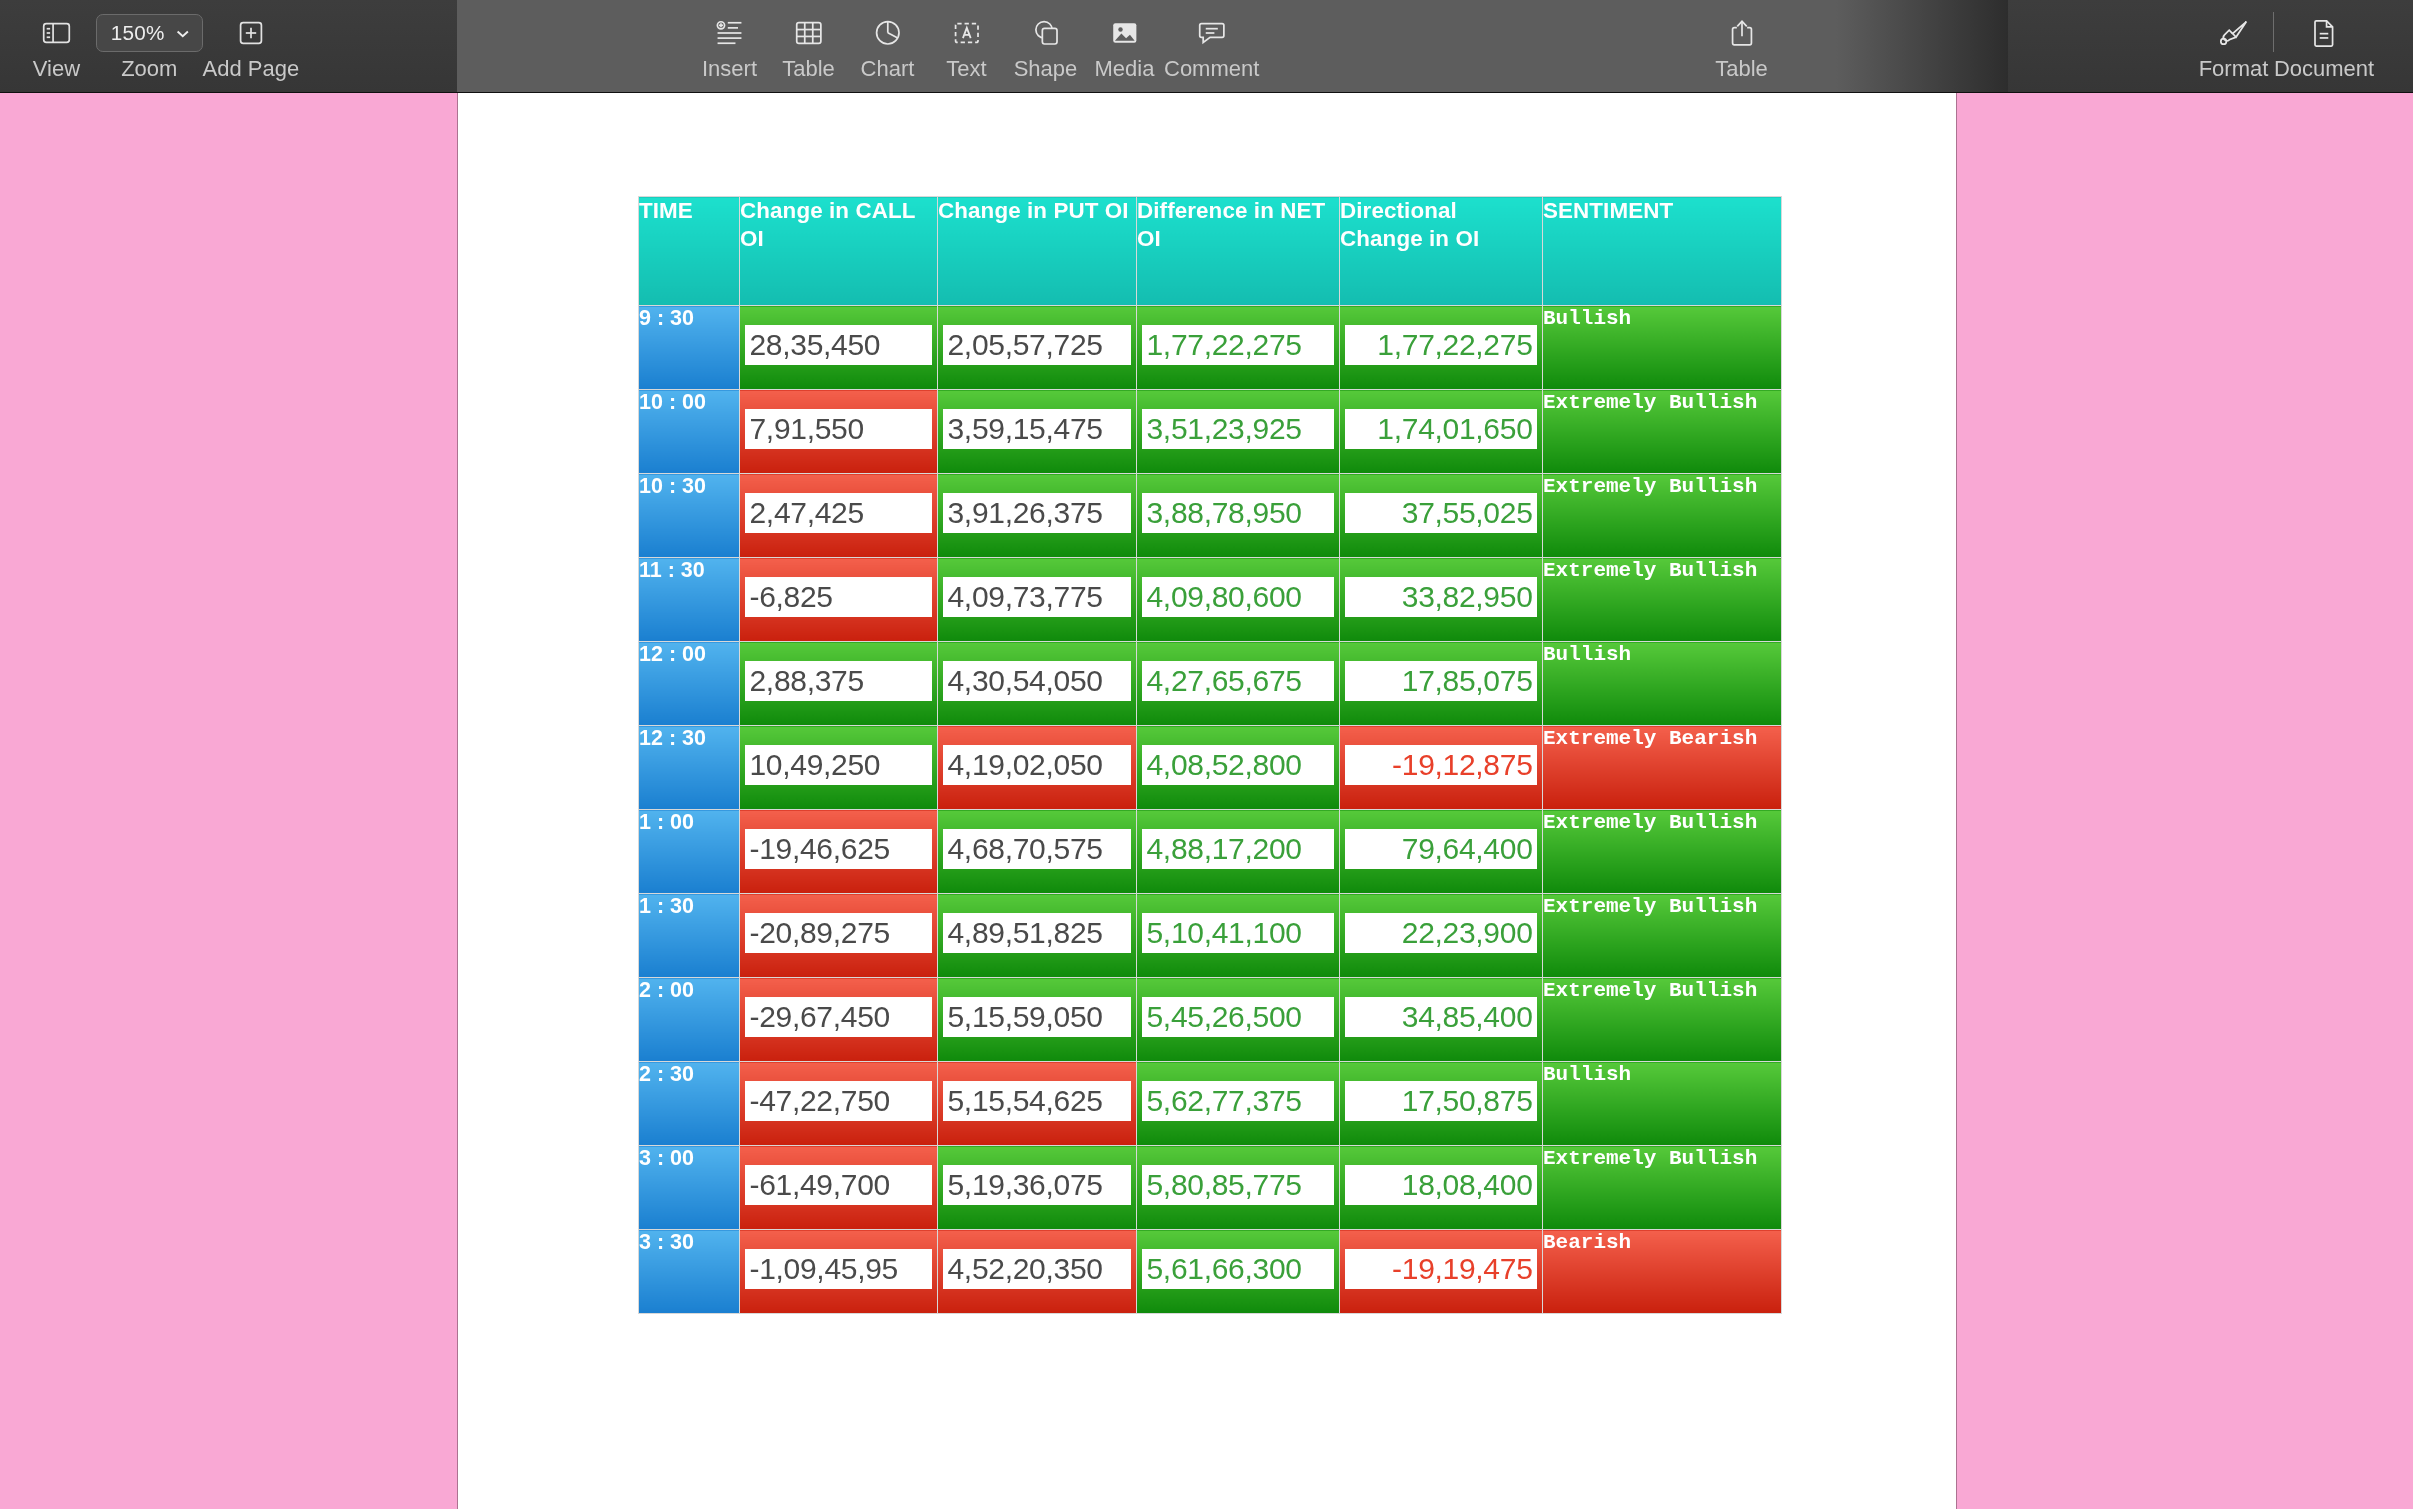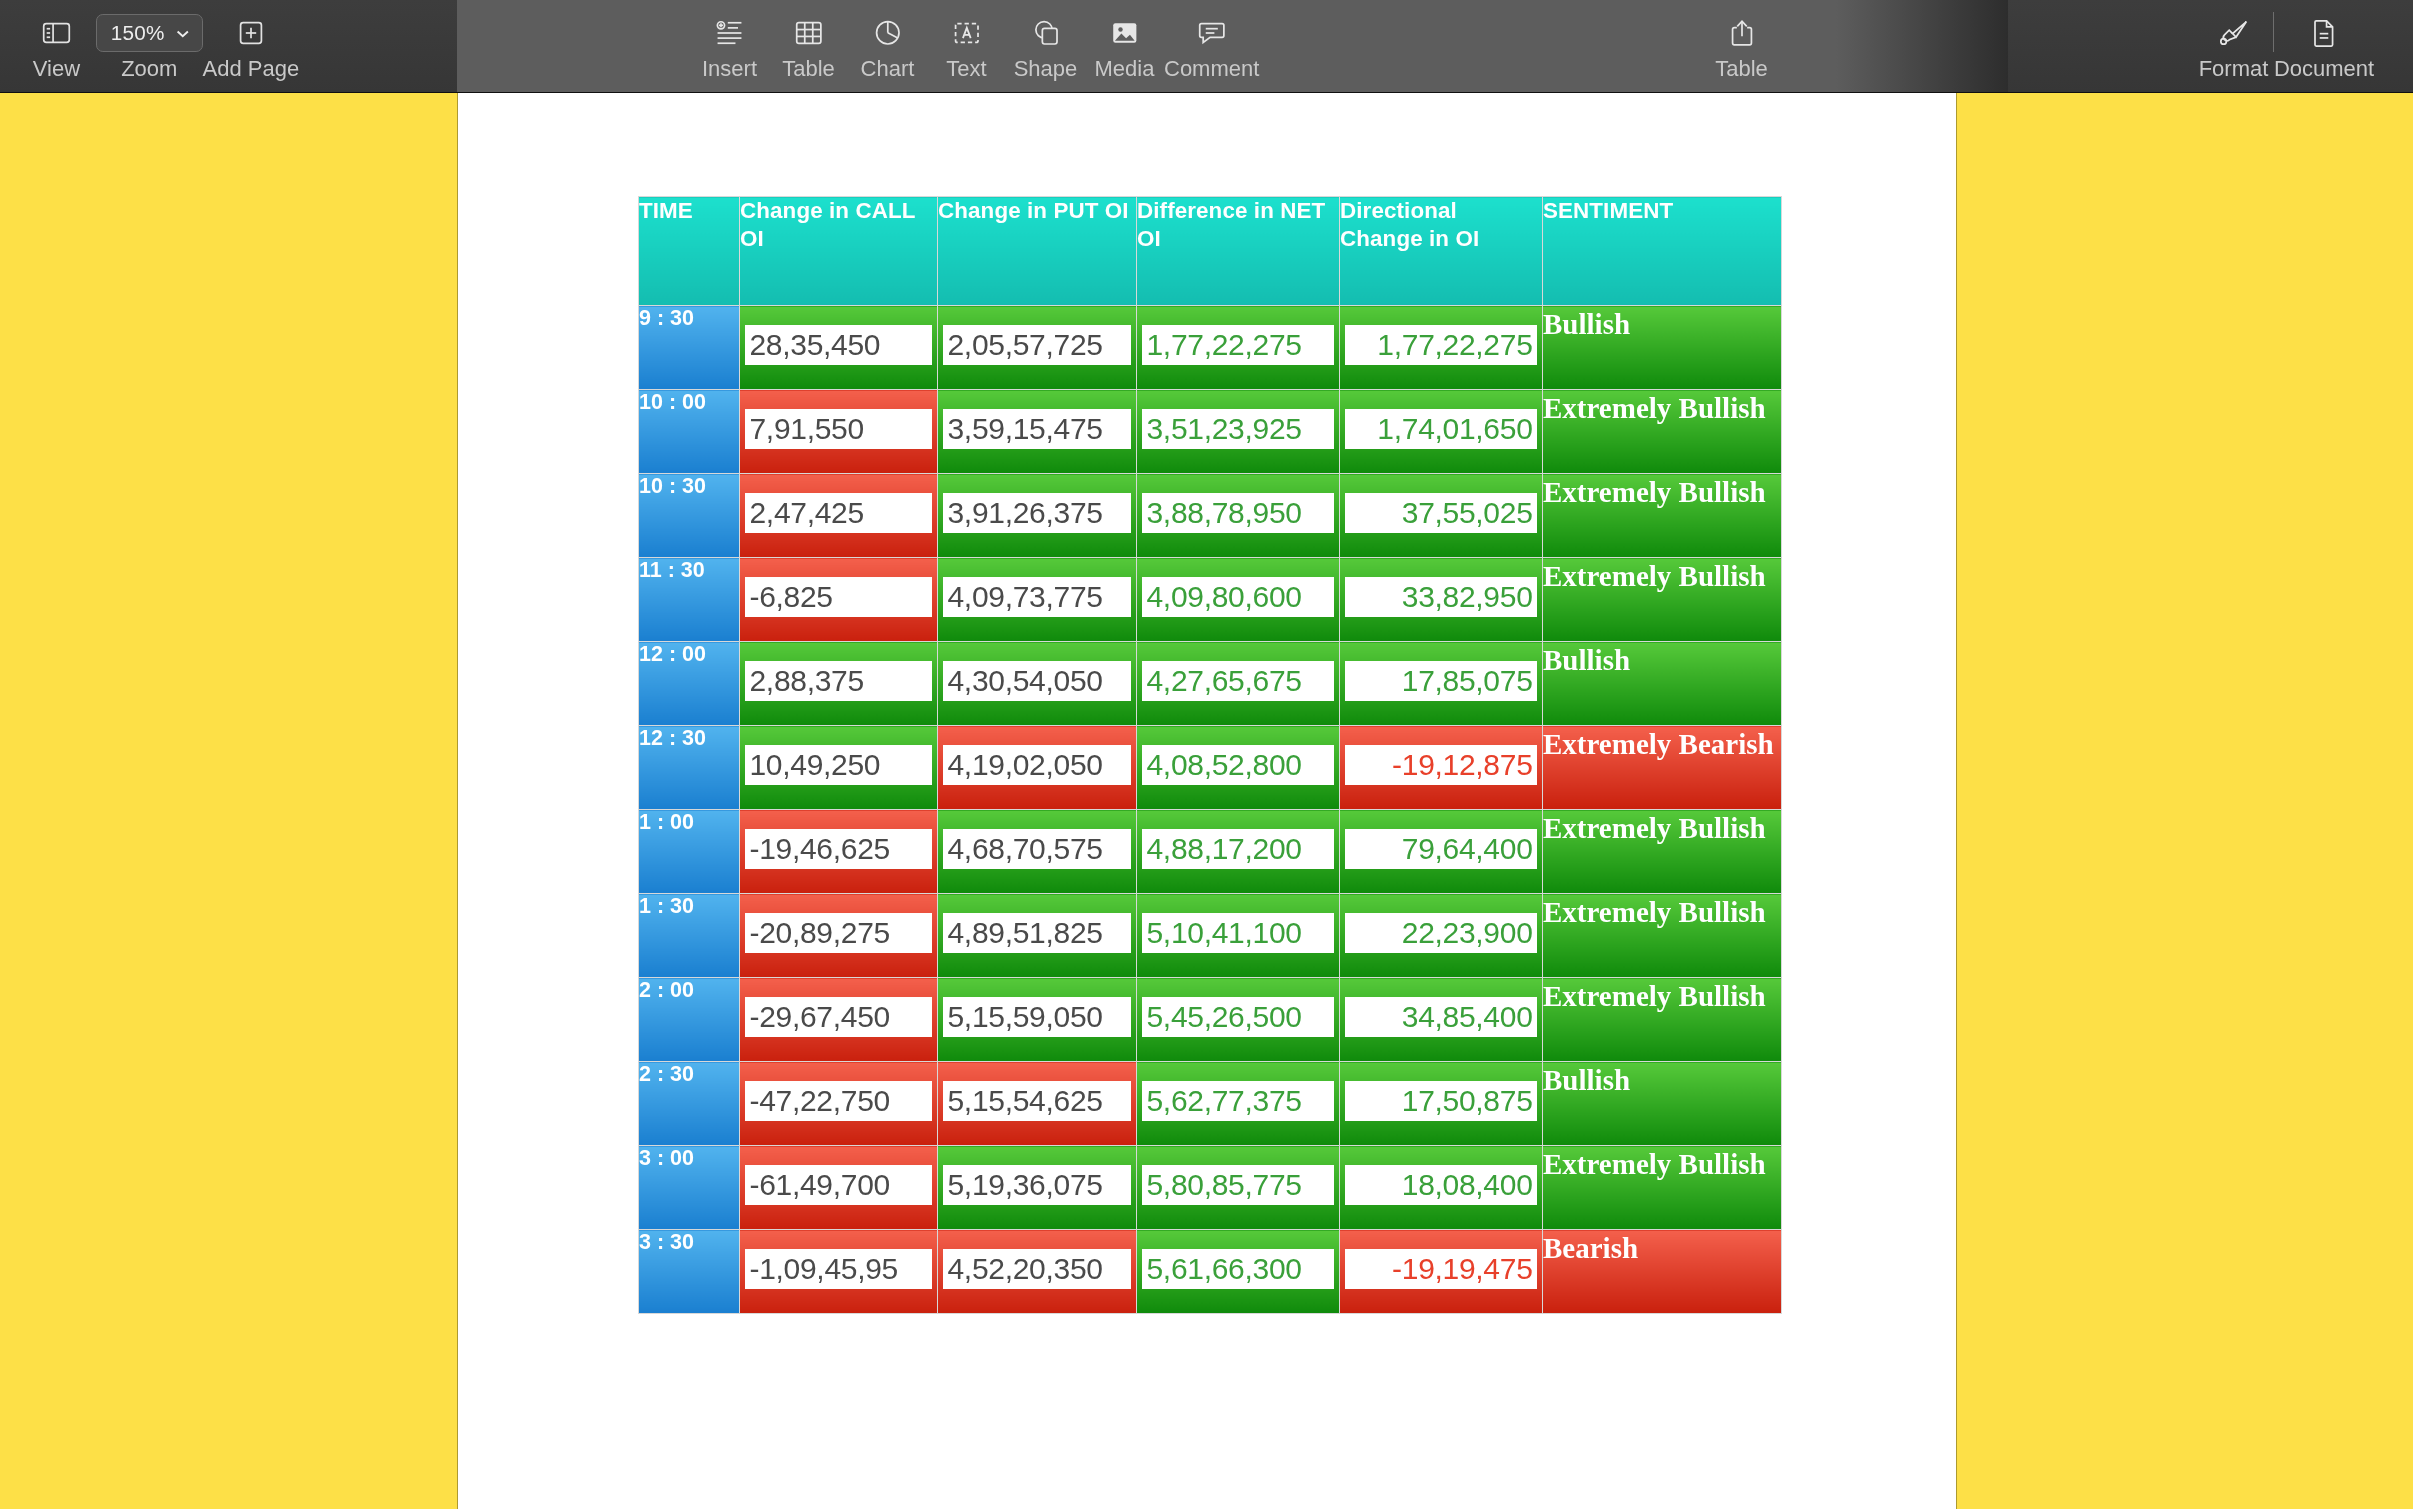--- a/index.html
+++ b/index.html
@@ -97,21 +97,21 @@
     margin-top: 12px;
     align-self: flex-start;
   }
 
   
   #canvas {
     position: absolute;
     top: 93px; left: 0;
     width: 2413px;
     height: 1416px;
-    background: #fde047;
+    background: #f9a8d4;
     overflow: hidden;
   }
   #page {
     position: absolute;
     top: 0;
     left: 458px;
     width: 1498px;
     height: 1416px;
     background: #ffffff;
     box-shadow: 0 0 0 0.9px rgba(0,0,0,.35);
@@ -193,25 +193,25 @@
   }
   .chip.align-left  { justify-content: flex-start; }
   .chip.align-right { justify-content: flex-end; }
 
   .txt-dark  { color: #4a4a4a; }
   .txt-green { color: #3aa03a; text-align: right; }
   .txt-red   { color: #e8402a; }
 
   .c-sent {
     color: #ffffff;
-    font-size: 29px;
+    font-size: 21px;
     font-weight: bold;
     line-height: 1.26;
     padding: 11.2px 0 0 9.5px;
-    font-family: Liberation Serif, serif;
+    font-family: Liberation Mono, monospace;
   }
 </style>
 </head>
 <body>
 
 <div id="toolbar">
 
   <div class="tb-group" style="left:17px;">
 
     <div class="tb-item">

